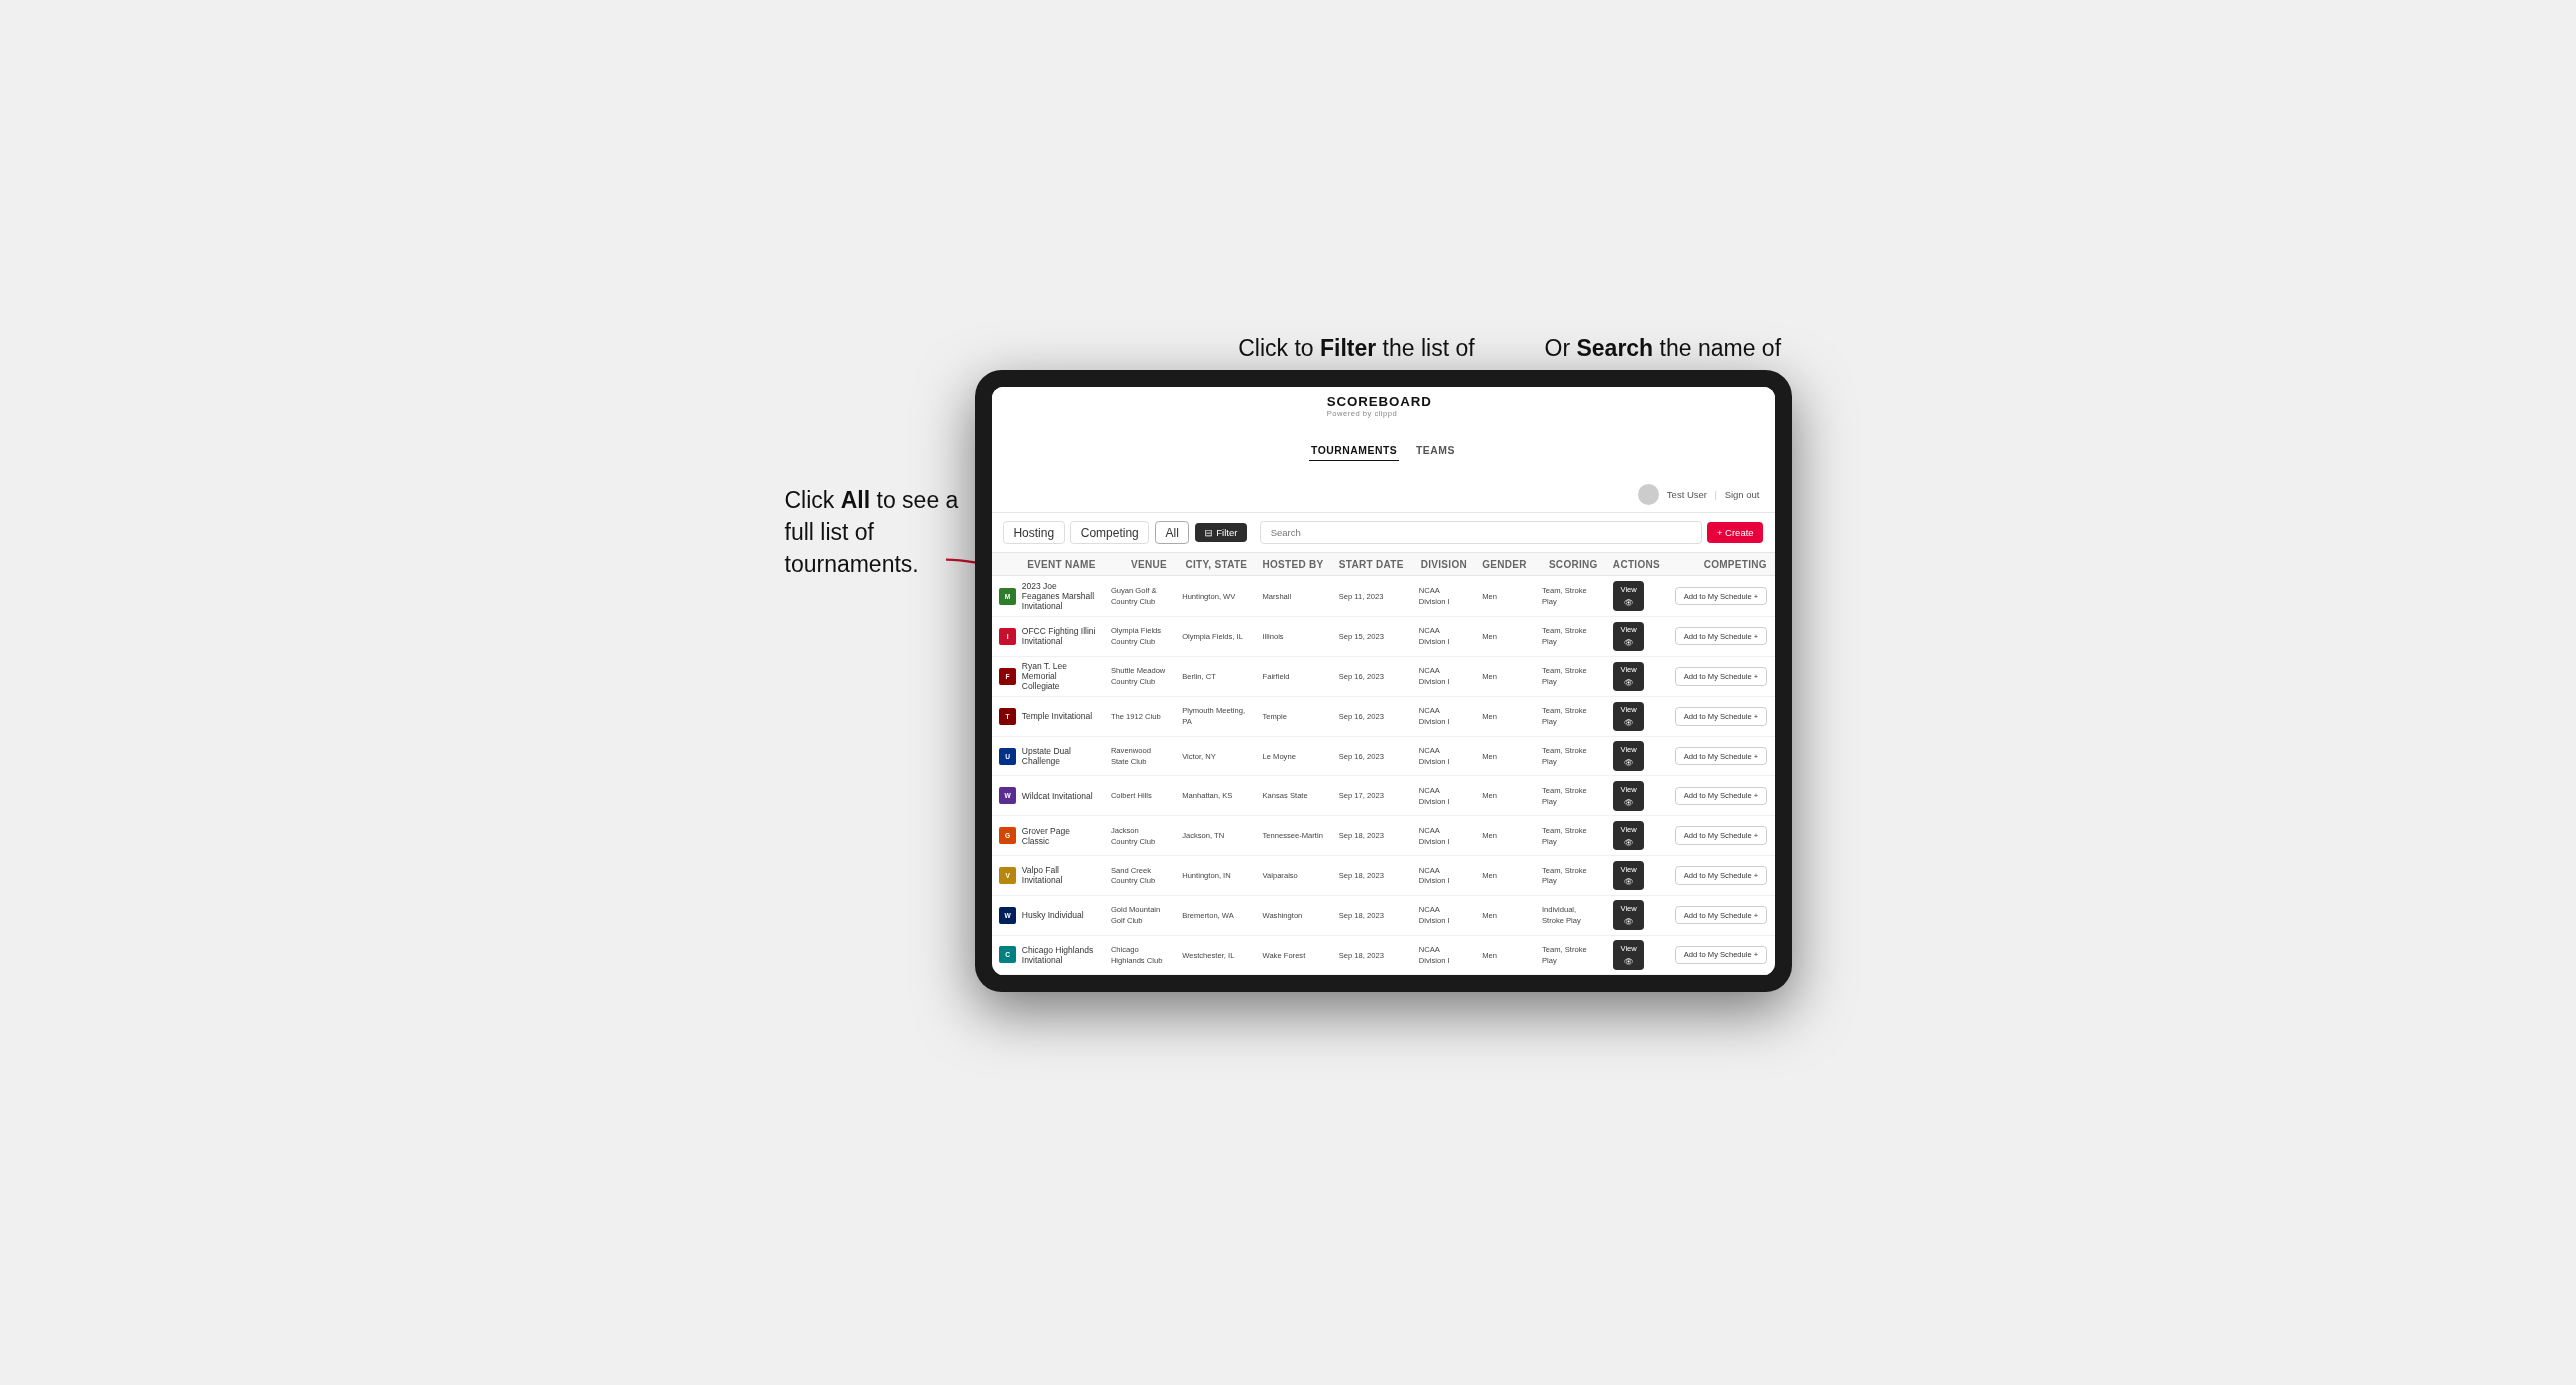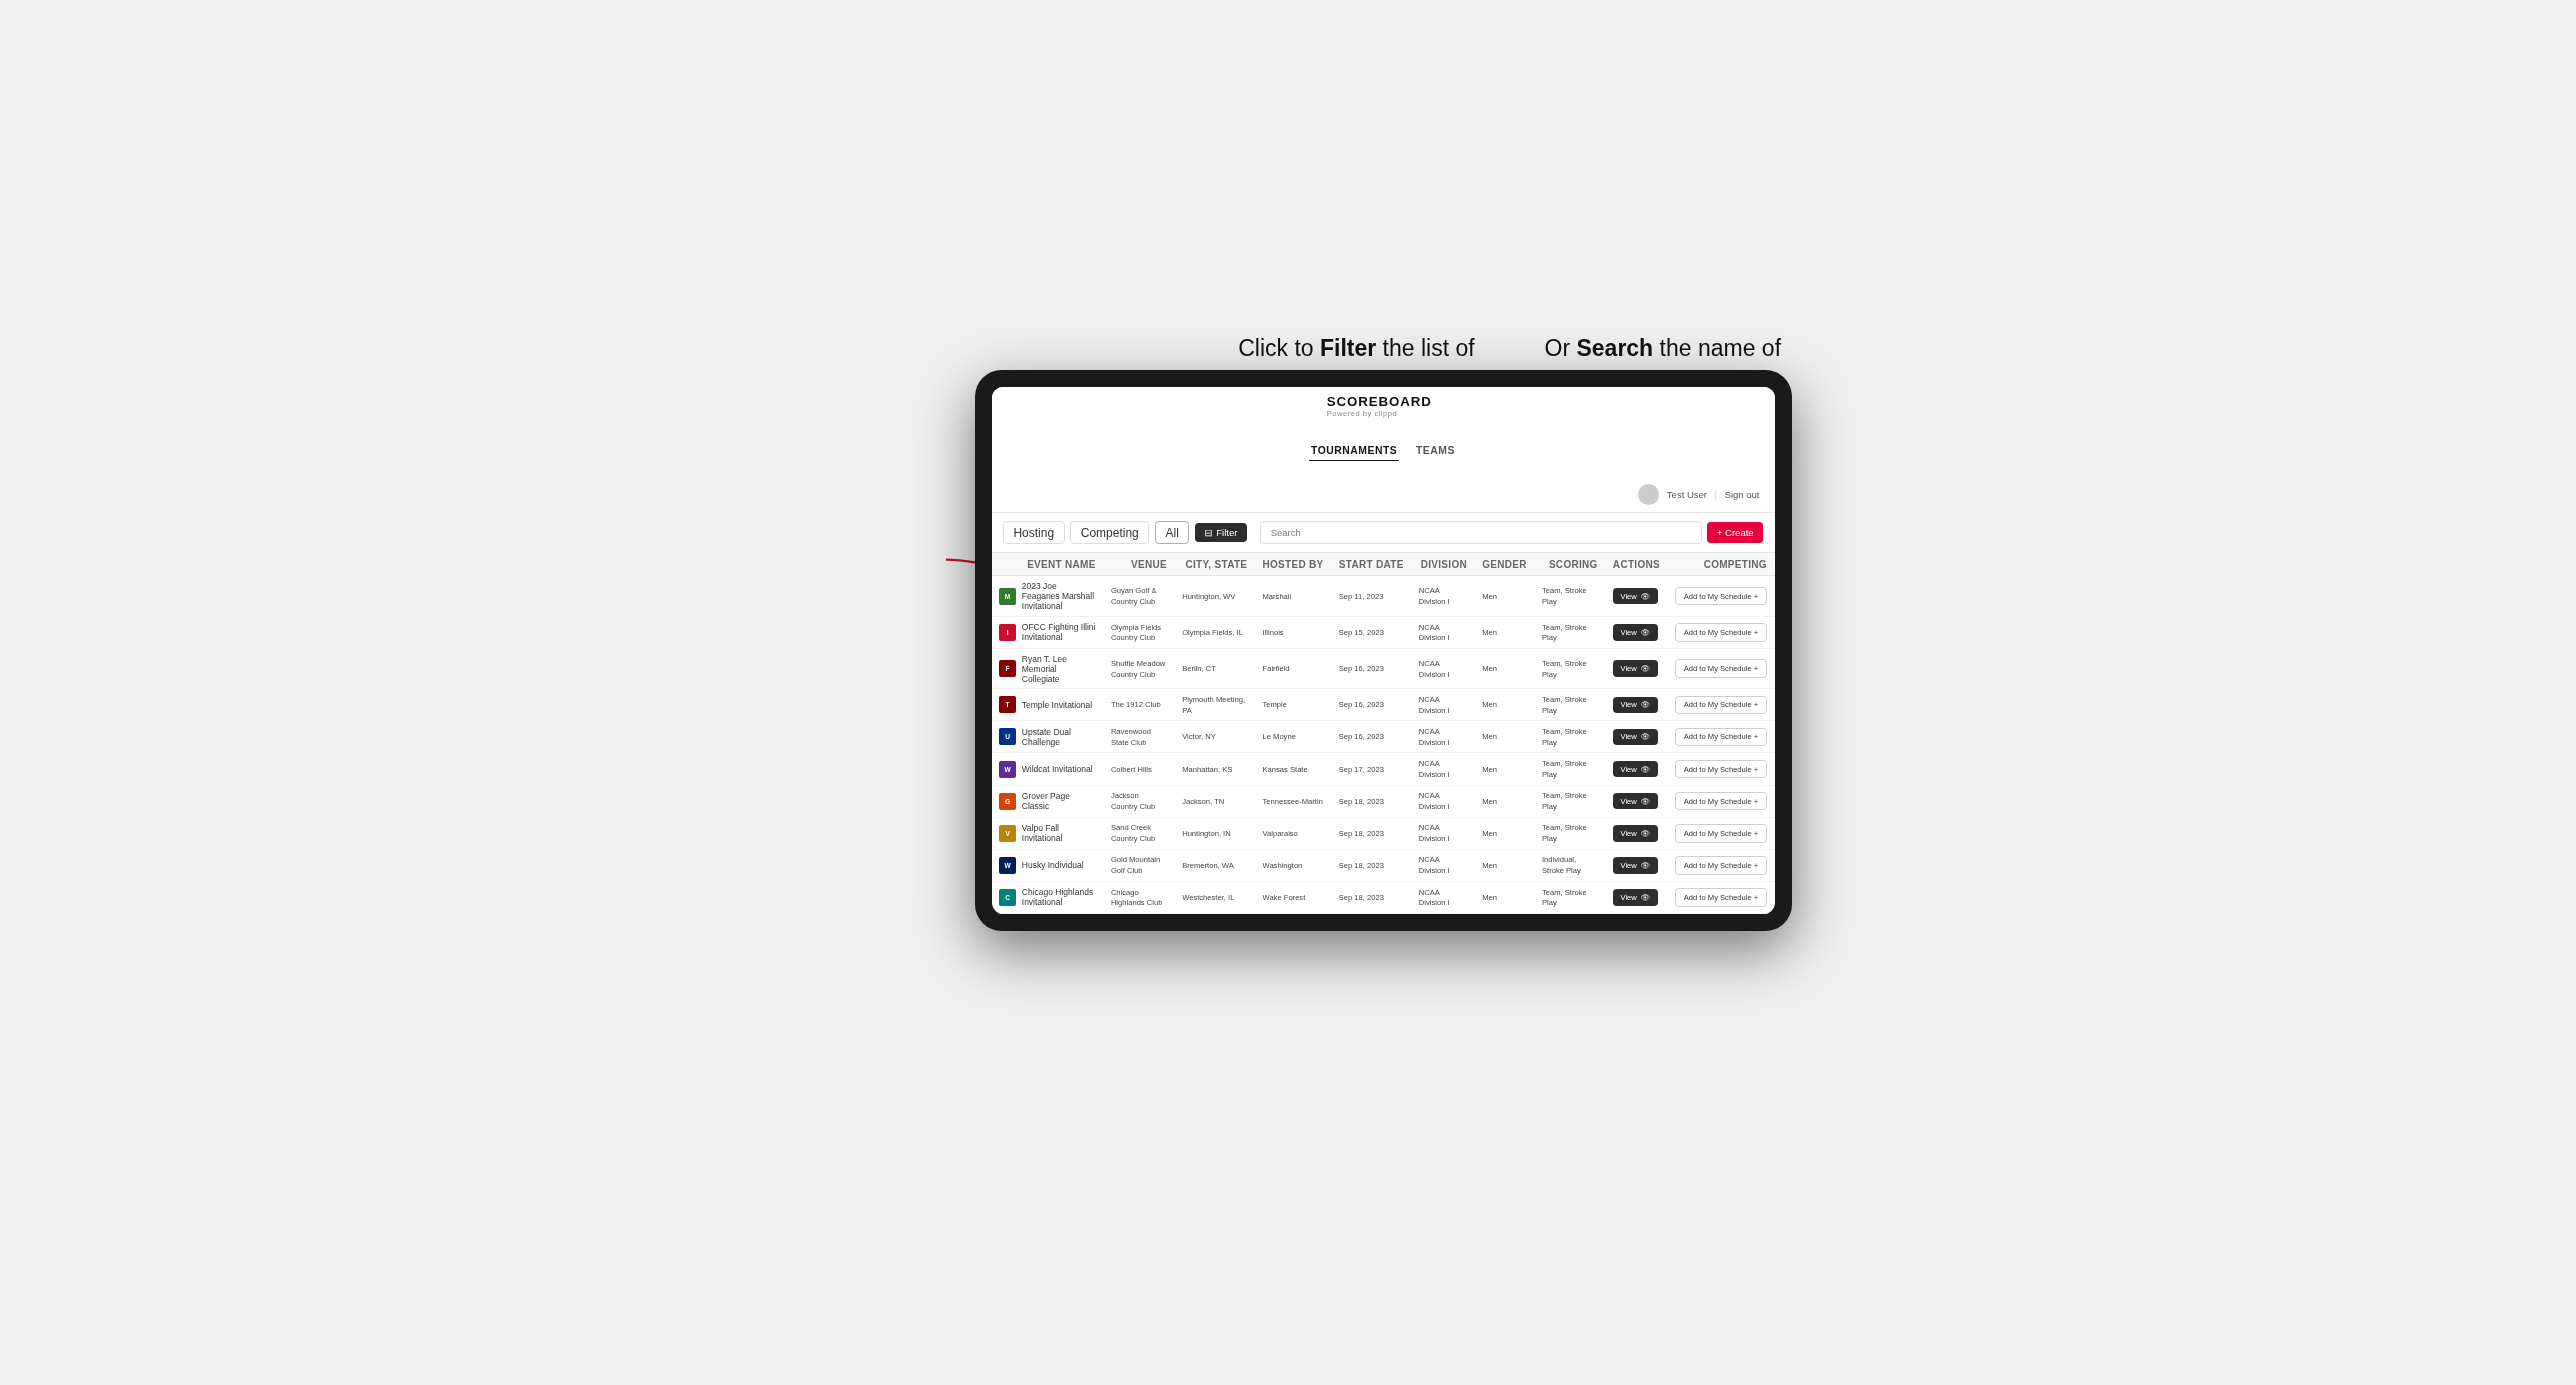--- a/index.html
+++ b/index.html
@@ -254,20 +254,21 @@
       align-items: center;
       gap: 3.8px;
       background: #2d2d2d;
       color: #fff;
       border: none;
       border-radius: 3.8px;
       padding: 3.8px 7.6px;
       font-size: 7.6px;
       cursor: pointer;
       white-space: nowrap;
+      flex-direction: column;
     }
     .view-btn .eye-icon {
       font-size: 7.6px;
     }
     .add-schedule-btn {
       display: inline-flex;
       align-items: center;
       gap: 3.8px;
       background: #fff;
       color: #333;
@@ -306,20 +307,23 @@
       position: relative;
       width: 1045px;
       min-height: 760px;
     }
   </style>
 </head>
 <body>
 
 <div class="page-wrapper">
 
+  <div class="annotation annotation-left">
+    Click <strong>All</strong> to see a full list of tournaments.
+  </div>
 
   <div class="annotation annotation-top-center">
     Click to <strong>Filter</strong> the list of tournaments shown.
   </div>
 
   <div class="annotation annotation-top-right">
     Or <strong>Search</strong> the name of the tournament.
   </div>
 
   <svg class="arrow-svg" style="top:104px; left:446px; width:76px; height:85px;" viewBox="0 0 80 90">

